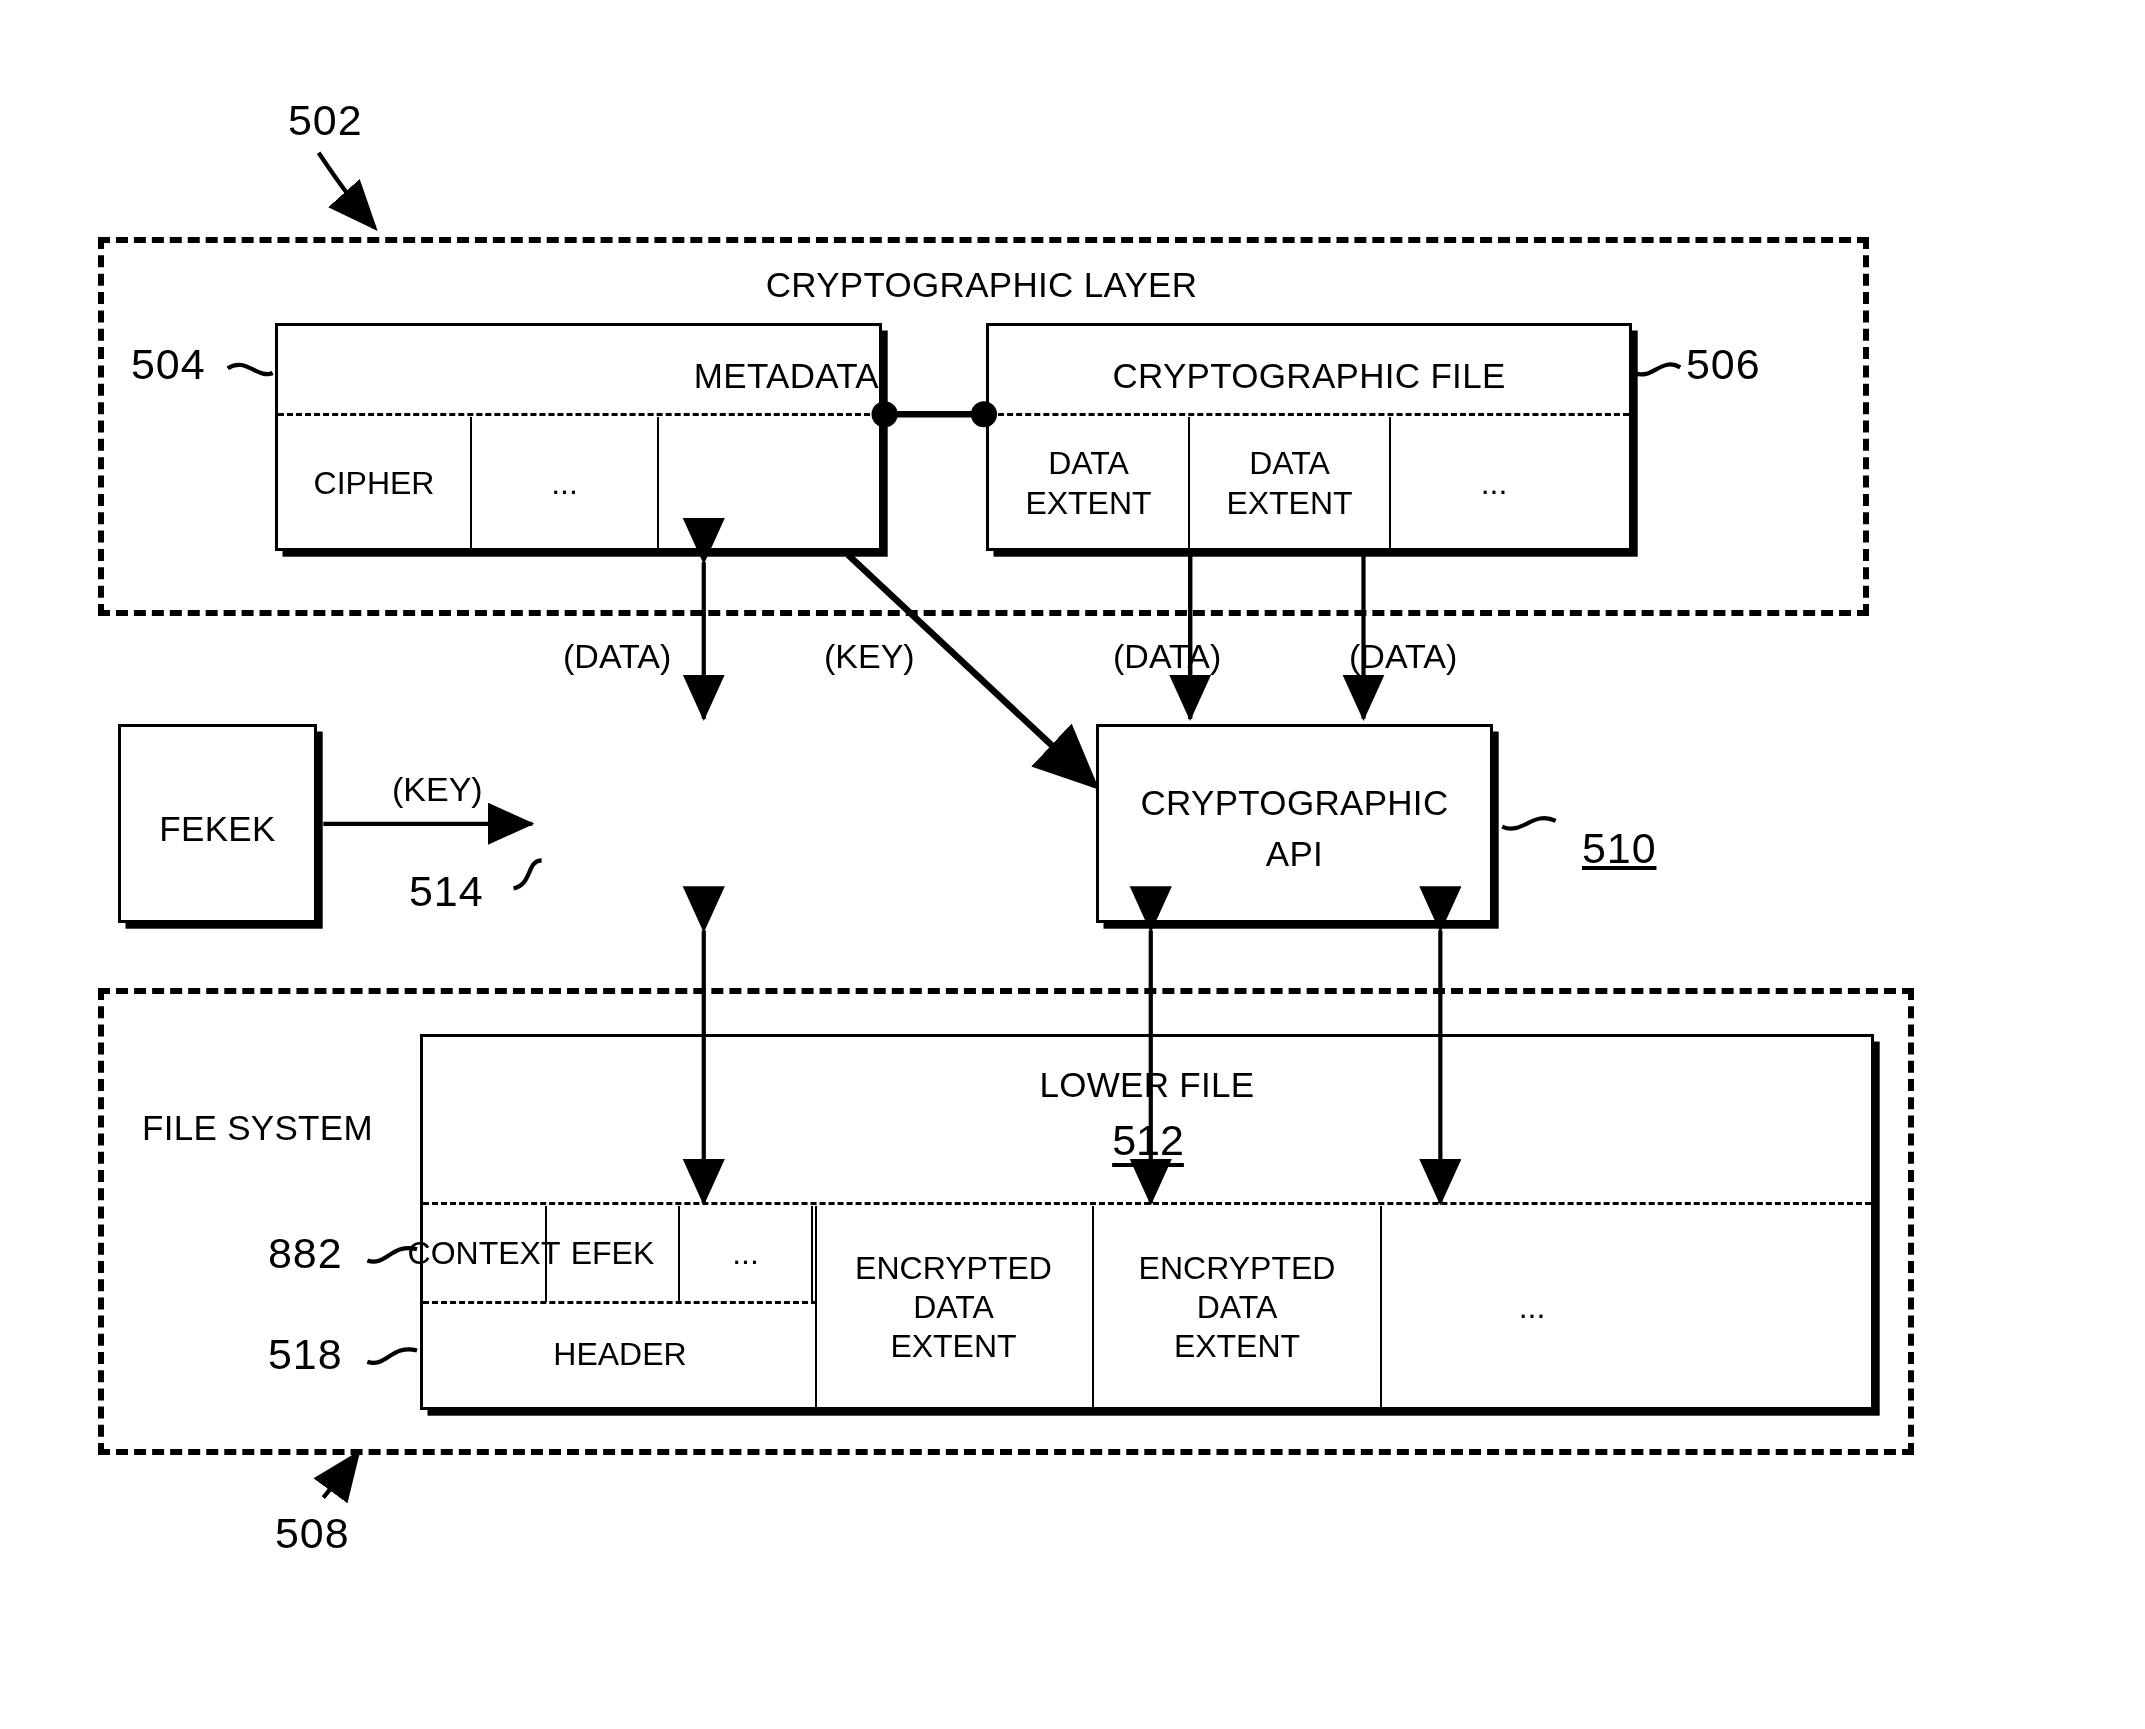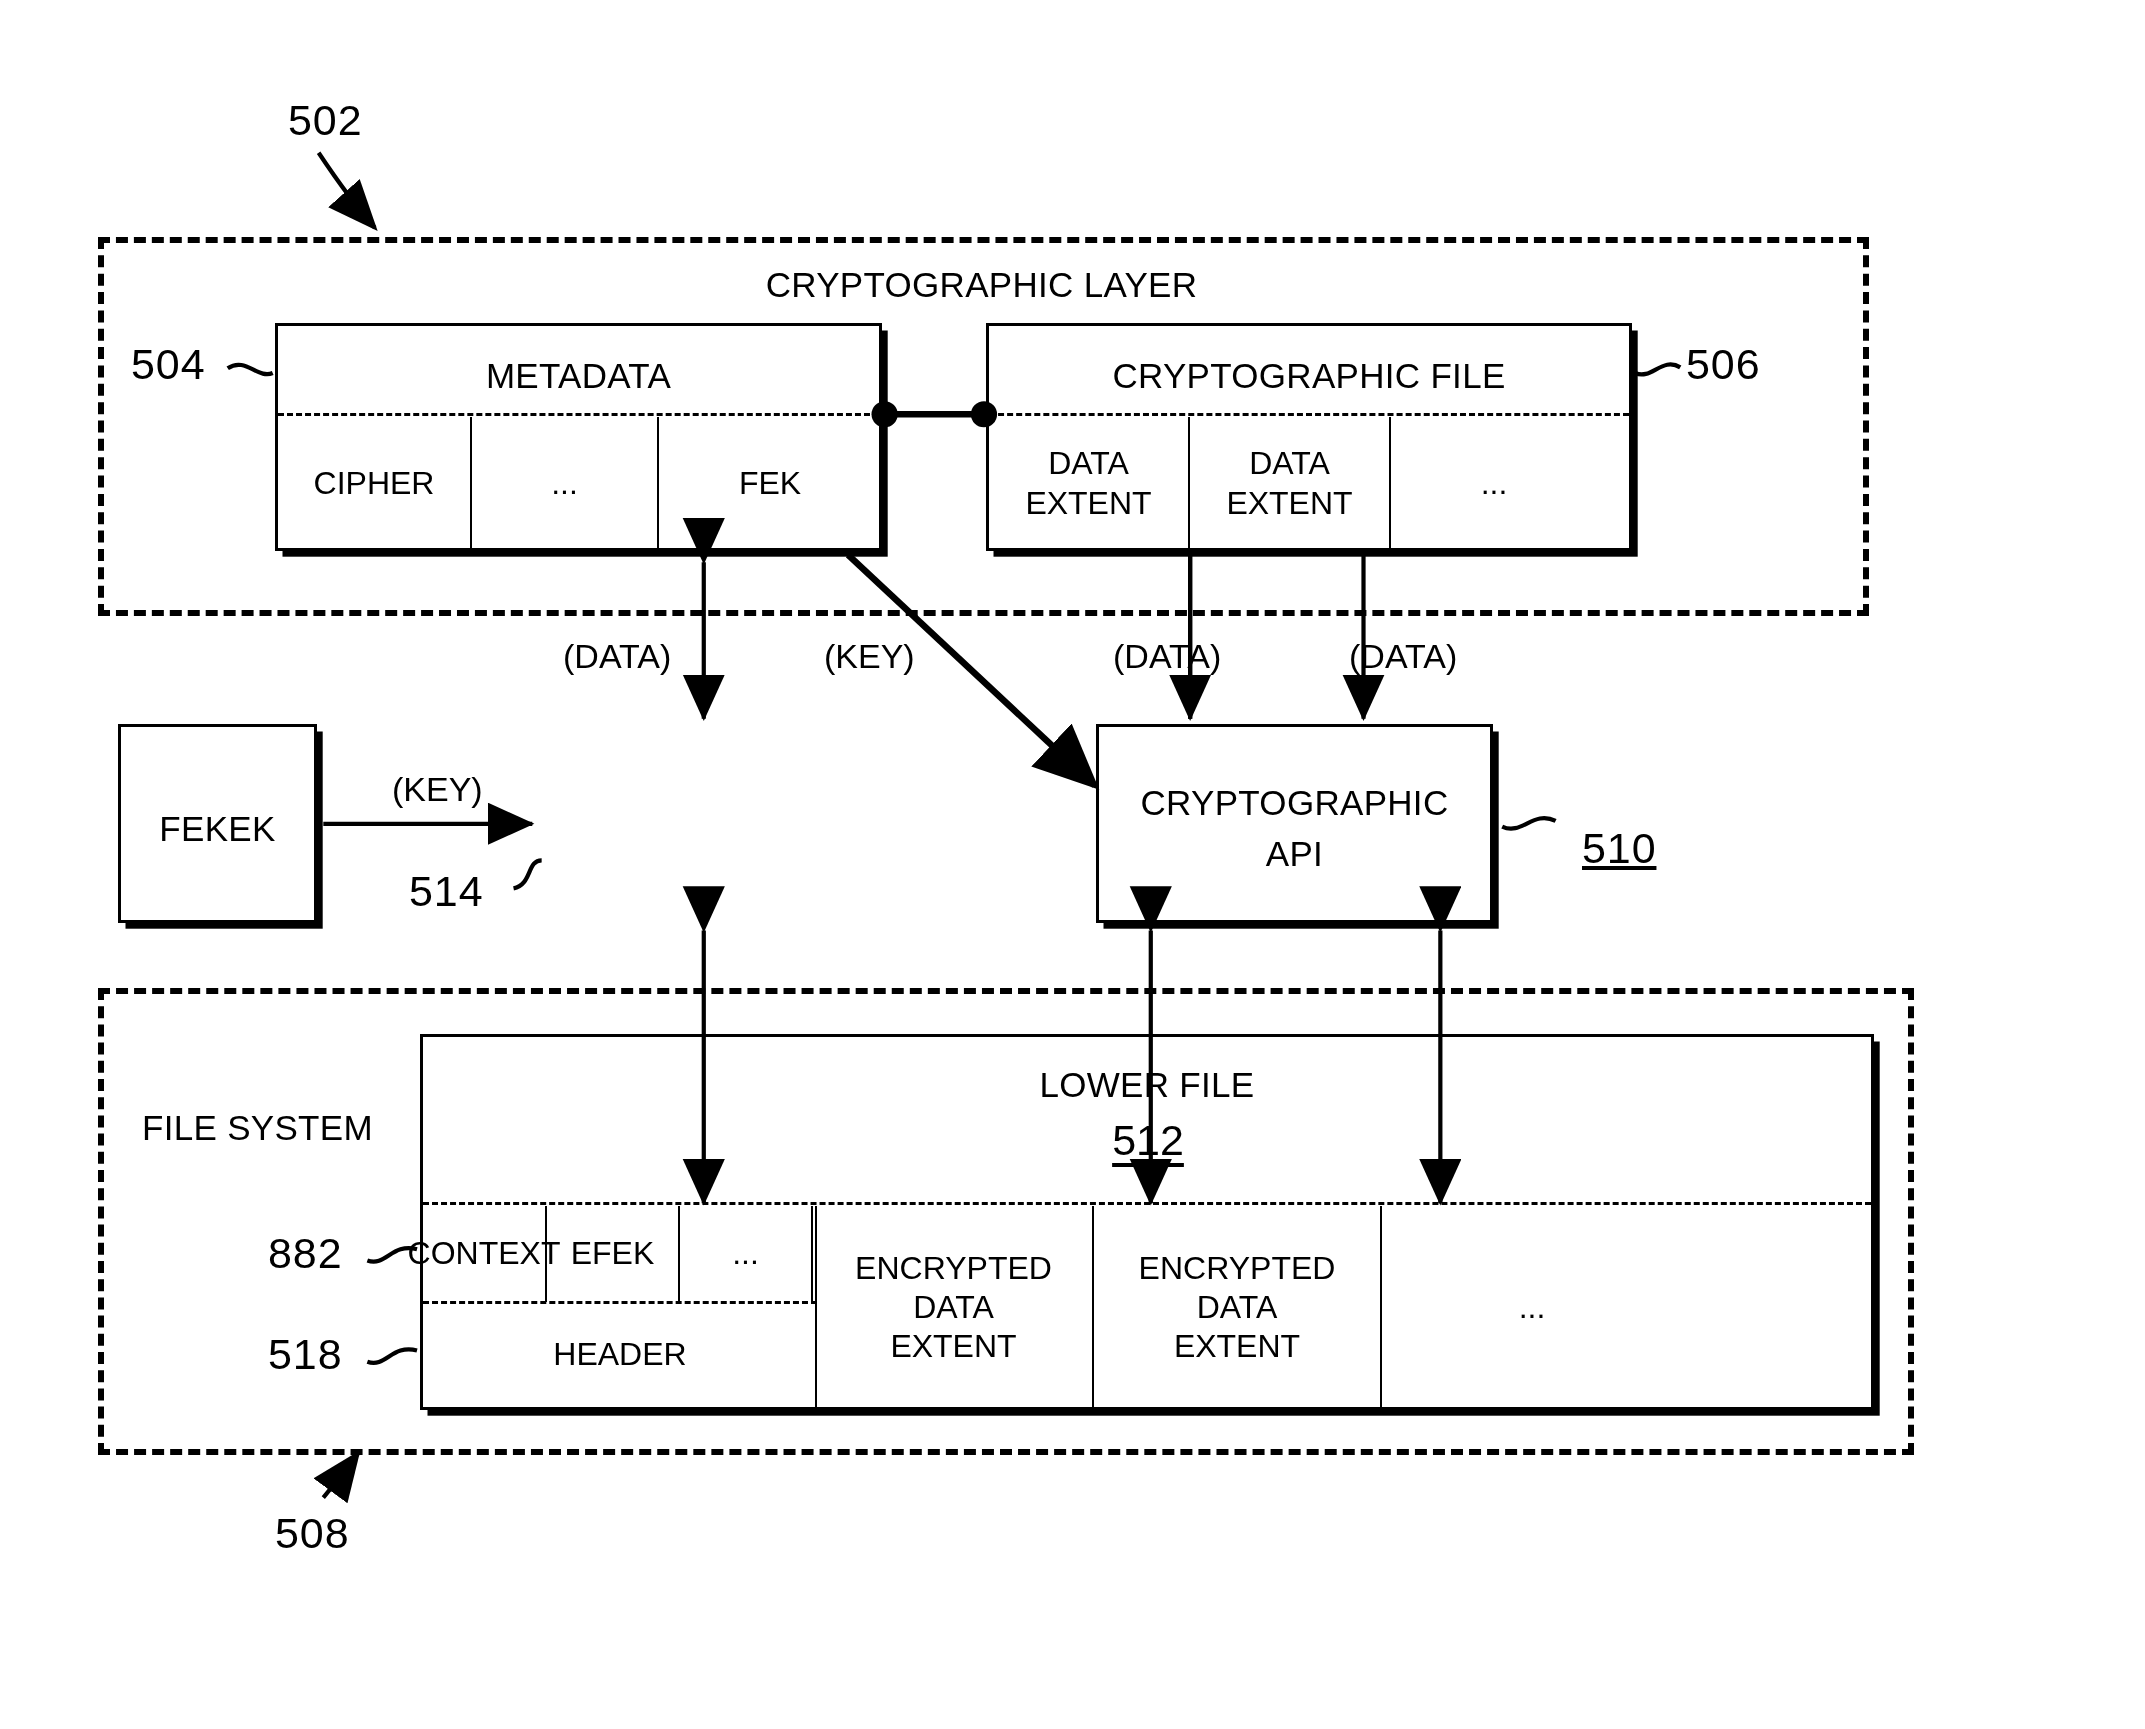--- a/index.html
+++ b/index.html
@@ -99,31 +99,28 @@
 
   <div class="label ref-num" style="left:288px; top:96px;">502</div>
 
   <div class="abs dashed-region" style="left:98px; top:237px; width:1771px; height:379px;"></div>
 
   <div class="label region-title" style="left:0; top:265px; width:1963px; text-align:center;">CRYPTOGRAPHIC LAYER</div>
 
   <div class="label ref-num" style="left:131px; top:340px;">504</div>
 
   <div class="abs solid-box" style="left:275px; top:323px; width:607px; height:228px;">
-    <div class="box-title" style="position:absolute; left:0; top:30px;">METADATA</div>
+    <div class="box-title" style="position:absolute; left:0; top:30px;text-align:right;">METADATA</div>
     <div class="h-dash-divider" style="top:87px;"></div>
     <div class="cellrow" style="left:0; top:91px; width:603px; height:133px;">
       <div class="cell" style="width:194px; height:133px; border-right:2.8px solid #000;">
         <span class="cell-text">CIPHER</span>
       </div>
       <div class="cell" style="width:187px; height:133px; border-right:2.8px solid #000;">
         <span class="cell-text">...</span>
-      </div>
-      <div class="cell" style="width:222px; height:133px;">
-        <span class="cell-text">FEK</span>
       </div>
     </div>
   </div>
 
   <div class="abs solid-box" style="left:986px; top:323px; width:646px; height:228px;">
     <div class="box-title" style="position:absolute; left:0; top:30px;">CRYPTOGRAPHIC FILE</div>
     <div class="h-dash-divider" style="top:87px;"></div>
     <div class="cellrow" style="left:0; top:91px; width:643px; height:133px;">
       <div class="cell" style="width:201px; height:133px; border-right:2.8px solid #000;">
         <span class="cell-text" style="white-space:pre-line;">DATA

